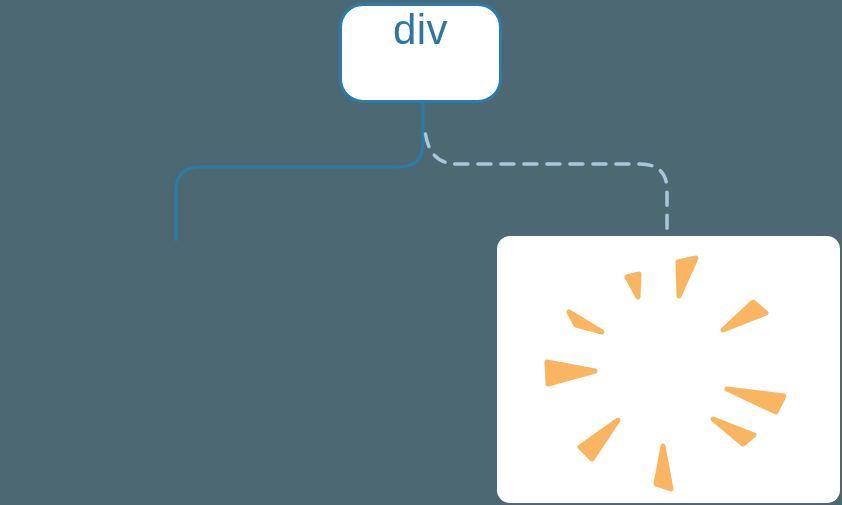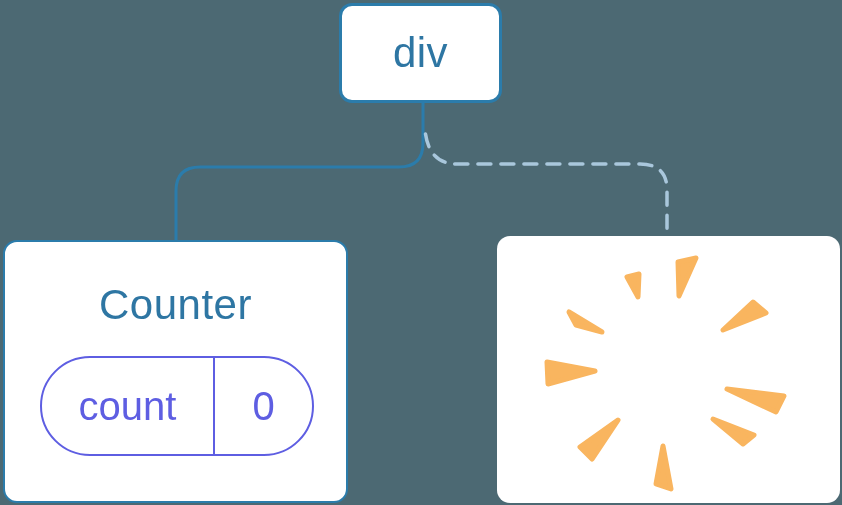--- a/index.html
+++ b/index.html
@@ -39,23 +39,22 @@
     position: absolute;
     box-sizing: border-box;
     background: var(--node-fill, #fff);
   }
   .node-root {
     left: 339px;
     top: 3px;
     width: 163px;
     height: 100px;
     border: 3px solid var(--node-border, #2b7cab);
-    border-radius: 13px;
+    border-radius: 24px;
     display: flex;
-    align-items: center;
     justify-content: center;
   }
   .node-root .root-label {
     font-size: 42px;
     color: var(--node-text, #2e76a3);
     letter-spacing: 0.5px;
   }
   .node-counter {
     left: 3px;
     top: 240px;
@@ -133,27 +132,20 @@
 
   <svg class="edges" viewBox="0 0 842 505" xmlns="http://www.w3.org/2000/svg">
     <path class="edge-solid" d="M 423 103 L 423 143 Q 423 167 399 167 L 200 167 Q 176 167 176 191 L 176 241"></path>
     <path class="edge-dashed" d="M 425.5 134 Q 430 164 457 164 L 640 164 Q 667 164 667 190 L 667 236"></path>
   </svg>
 
   <div class="node node-root">
     <span class="root-label">div</span>
   </div>
 
-  <div class="node node-counter">
-    <div class="counter-title">Counter</div>
-    <div class="state-pill">
-      <span class="state-key">count</span>
-      <span class="state-value">0</span>
-    </div>
-  </div>
 
   <div class="node node-removed">
     <svg class="poof" viewBox="0 0 343 267" xmlns="http://www.w3.org/2000/svg">
       <polygon points="130,41 142,38 141,61"></polygon>
       <polygon points="181,26 199,22 182,60"></polygon>
       <polygon points="256,66 269,77 226,94"></polygon>
       <polygon points="72,76 79,89 105,96"></polygon>
       <polygon points="50,126 51,148 98,135"></polygon>
       <polygon points="230,153 287,160 279,176"></polygon>
       <polygon points="216,183 257,199 246,208"></polygon>

